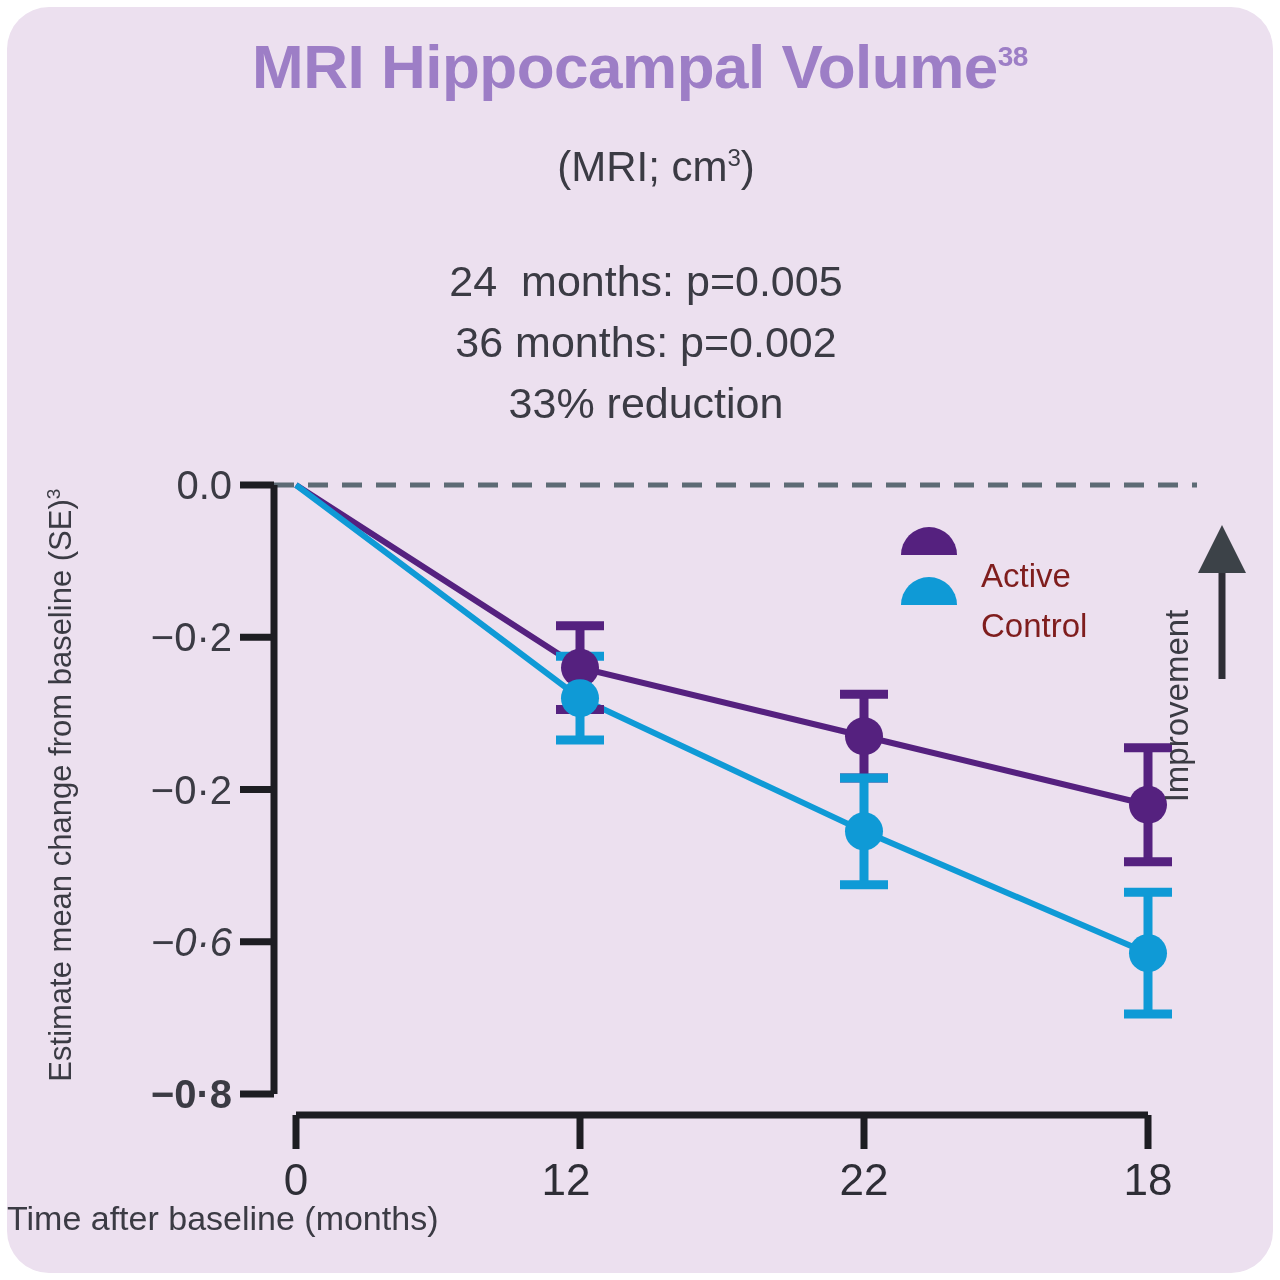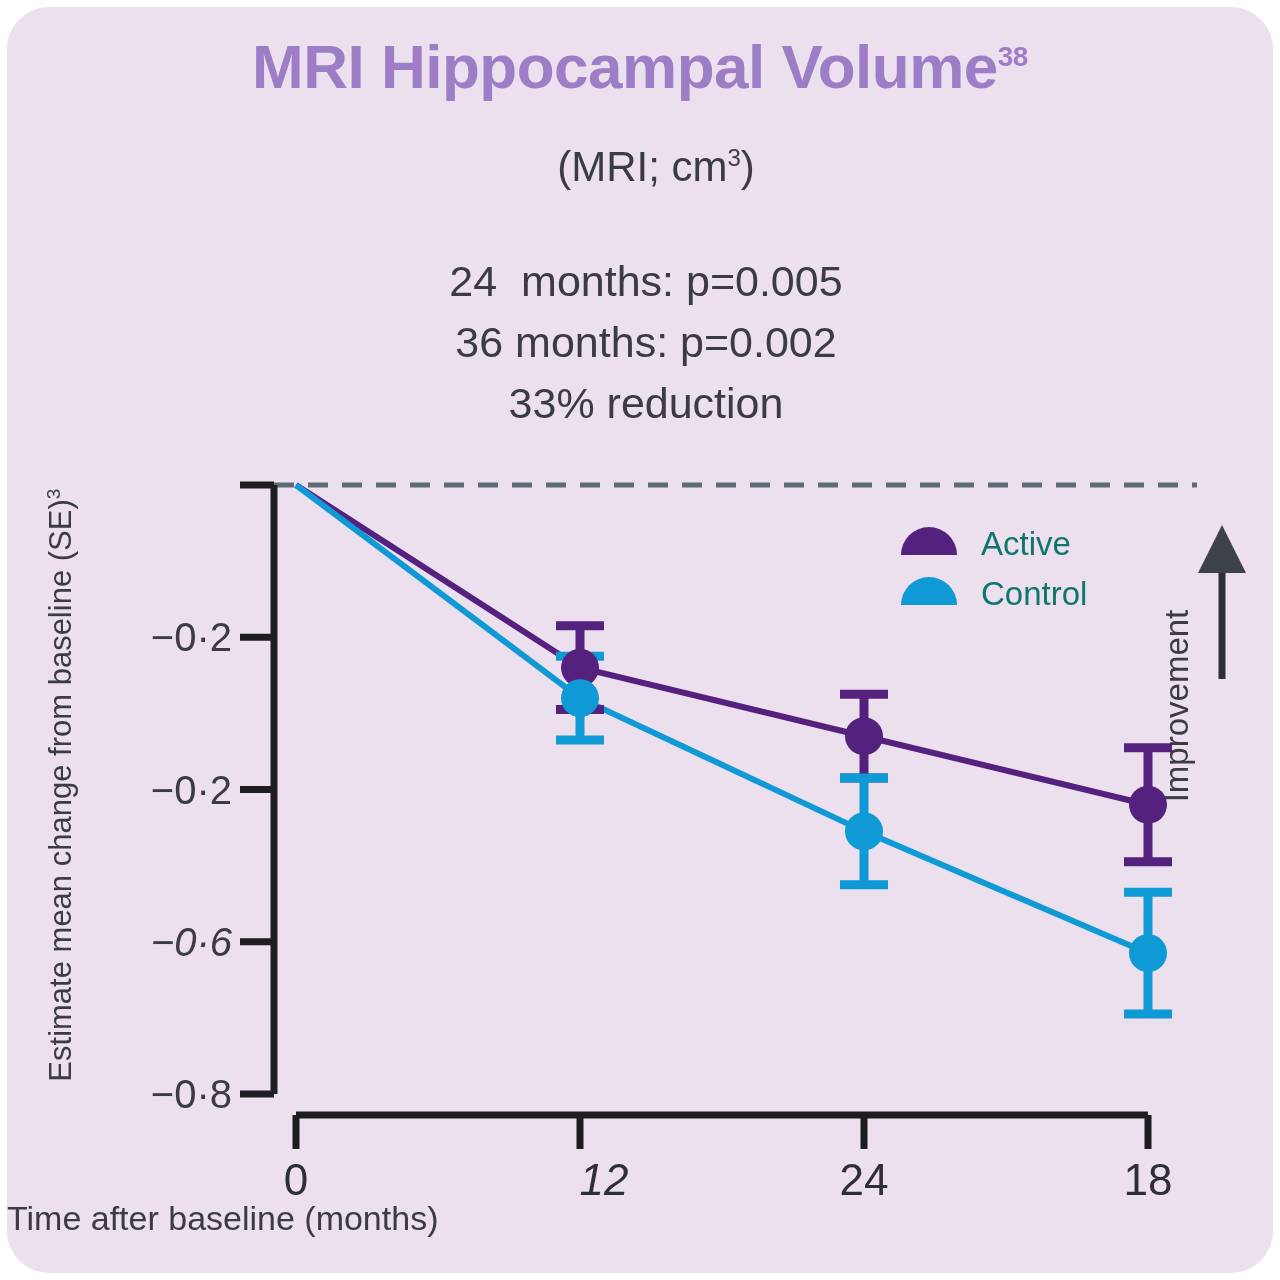--- a/index.html
+++ b/index.html
@@ -107,21 +107,22 @@
     position: absolute;
     top: 1192px;
     left: 0;
     width: 1266px;
     font-size: 34px;
     color: #3b3b44;
   }
   .legend-text {
     position: absolute;
     font-size: 33px;
-    color: #0f766e;
+    color: #7f1d1d;
+    margin-top: 32px;
   }
   #improvement-label {
     position: absolute;
     left: 1000px;
     top: 680px;
     width: 340px;
     transform: rotate(-90deg);
     transform-origin: center center;
     text-align: center;
     font-size: 33px;
@@ -196,23 +197,24 @@
   </div>
 
   <div class="ylabel">
     <span>Estimate mean change from baseline  (SE)</span><span class="sup">3</span>
   </div>
 
   <div id="xlabel">Time after baseline (months)</div>
 
   <div id="improvement-label">Improvement</div>
 
+<div class="ytick-label" style="left: 75px; top: 478px;">0.0</div>
     <div class="ytick-label" style="left: 75px; top: 630.25px;">−0·2</div>
     <div class="ytick-label" style="left: 75px; top: 782.5px;">−0·2</div>
     <div class="ytick-label" style="left: 75px; top: 934.75px; font-style: italic;">−0·6</div>
-    <div class="ytick-label" style="left: 75px; top: 1087px;">−0·8</div>
+    <div class="ytick-label" style="left: 75px; top: 1087px; font-weight: bold;">−0·8</div>
     <div class="xtick-label" style="left: 289px; top: 1148px;">0</div>
-    <div class="xtick-label" style="left: 597px; top: 1148px; font-style: italic;">12</div>
-    <div class="xtick-label" style="left: 857px; top: 1148px;">24</div>
+    <div class="xtick-label" style="left: 559px; top: 1148px;">12</div>
+    <div class="xtick-label" style="left: 857px; top: 1148px;">22</div>
     <div class="xtick-label" style="left: 1141px; top: 1148px;">18</div>
     <div class="legend-text" style="left: 974px; top: 518px;">Active</div>
     <div class="legend-text" style="left: 974px; top: 568px;">Control</div>
   </div>
 
 </body></html>

